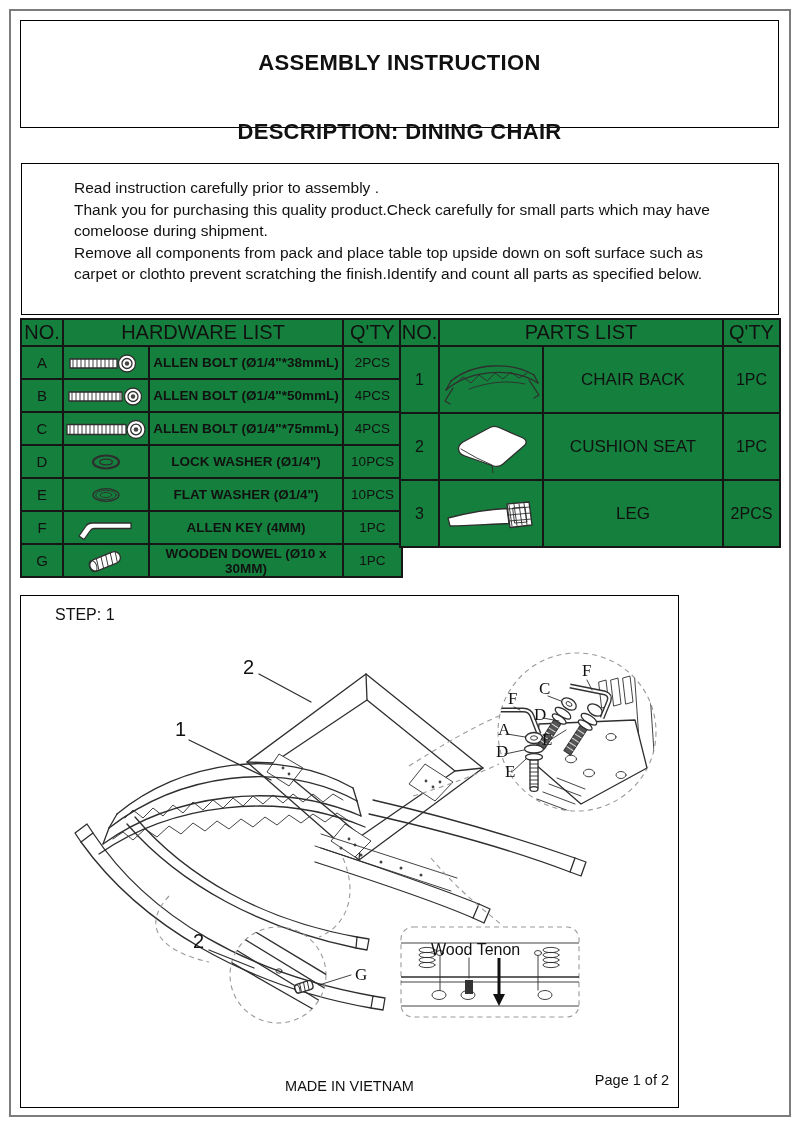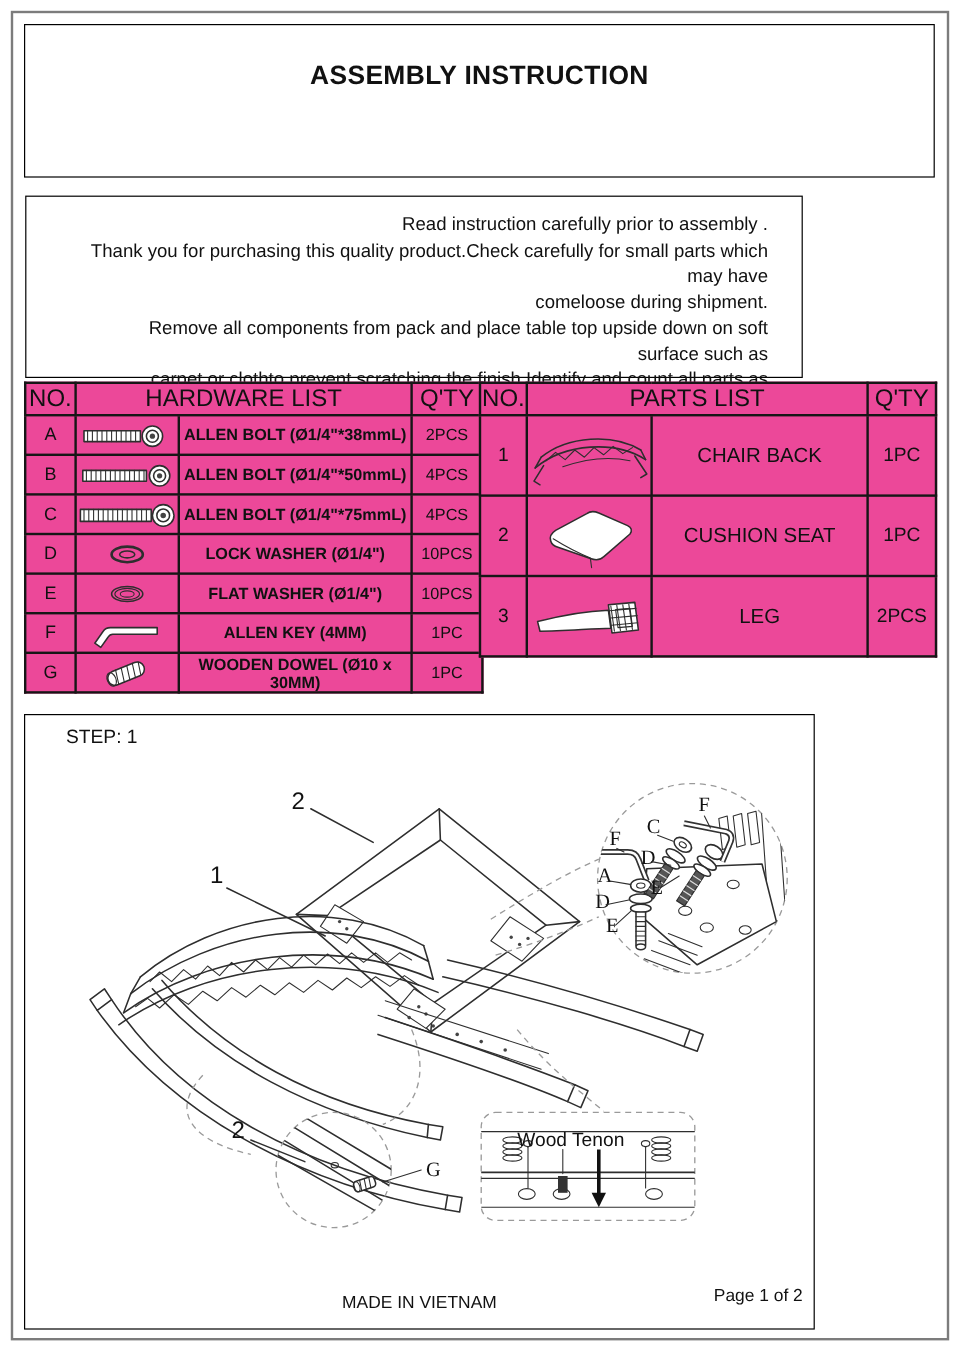--- a/index.html
+++ b/index.html
@@ -2,29 +2,29 @@
 <html><head>
 <meta charset="utf-8">
 <style>
   html,body{margin:0;padding:0;}
   body{width:800px;height:1132px;position:relative;background:#fff;color:#111;
        font-family:"Liberation Sans",sans-serif;overflow:hidden;}
   .gray-frame{position:absolute;left:9px;top:9px;width:778px;height:1104px;
        border:2px solid #7c7c7c;}
   .box{position:absolute;border:1px solid #000;background:#fff;box-sizing:border-box;}
   
-  #title-box{left:20px;top:20px;width:759px;height:128px;text-align:center;}
+  #title-box{left:20px;top:20px;width:759px;height:108px;text-align:center;}
   .t1{margin-top:29px;font-size:22px;font-weight:bold;letter-spacing:.3px;}
   .t2{margin-top:43px;font-size:22px;font-weight:bold;letter-spacing:.3px;}
   
-  #notes-box{left:21px;top:163px;width:648px;height:152px;text-align:right;}
+  #notes-box{left:21px;top:163px;width:758px;height:152px;}
   .notes-inner{padding:13px 28px 0 52px;font-size:15.5px;line-height:21.5px;}
   .note-gap{margin-top:6px;}
   
-  table{border-collapse:collapse;table-layout:fixed;position:absolute;background:#ec4899;}
+  table{border-collapse:collapse;table-layout:fixed;position:absolute;background:#15803d;}
   td,th{border:2px solid #161616;padding:0;text-align:center;vertical-align:middle;
         overflow:hidden;}
   #hw-table{left:20px;top:318px;}
   #parts-table{left:399px;top:318px;}
   th{font-weight:normal;font-size:20px;height:25px;}
   #hw-table td{height:31px;}
   #parts-table td{height:65px;}
   .no-cell{font-size:15px;}
   .hw-label{font-size:13.5px;font-weight:bold;}
   .qty-cell{font-size:13.5px;}
@@ -48,20 +48,21 @@
   .wt{font-family:"Liberation Sans",sans-serif;font-size:16px;fill:#111;}
   .dot{fill:#444;stroke:none;}
 </style>
 </head>
 <body>
 
 <div class="gray-frame"></div>
 
 <div class="box" id="title-box">
   <div class="t1">ASSEMBLY INSTRUCTION</div>
+  <div class="t2">DESCRIPTION: DINING CHAIR</div>
 </div>
 
 <div class="box" id="notes-box">
   <div class="notes-inner">
     <div>Read instruction carefully prior to assembly .</div>
     <div>Thank you for purchasing this quality product.Check carefully for small parts which may have</div>
     <div>comeloose during shipment.</div>
     <div>Remove all components from pack and place table top upside down on soft surface such as</div>
     <div>carpet or clothto prevent scratching the finish.Identify and count all parts as specified below.</div>
   </div>

